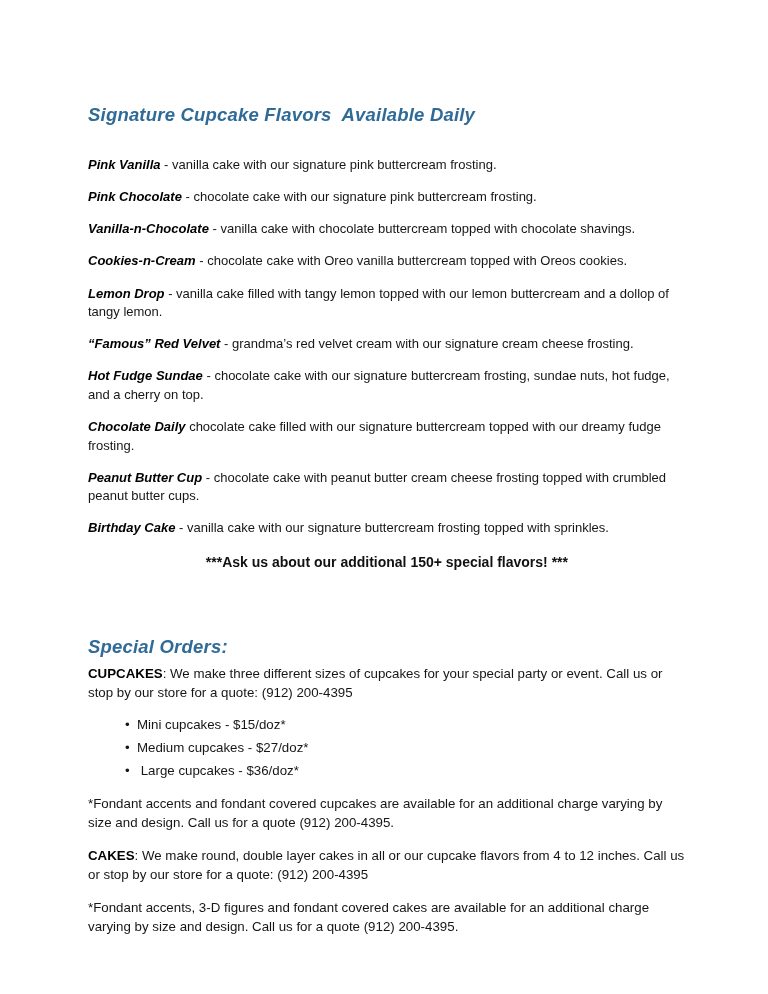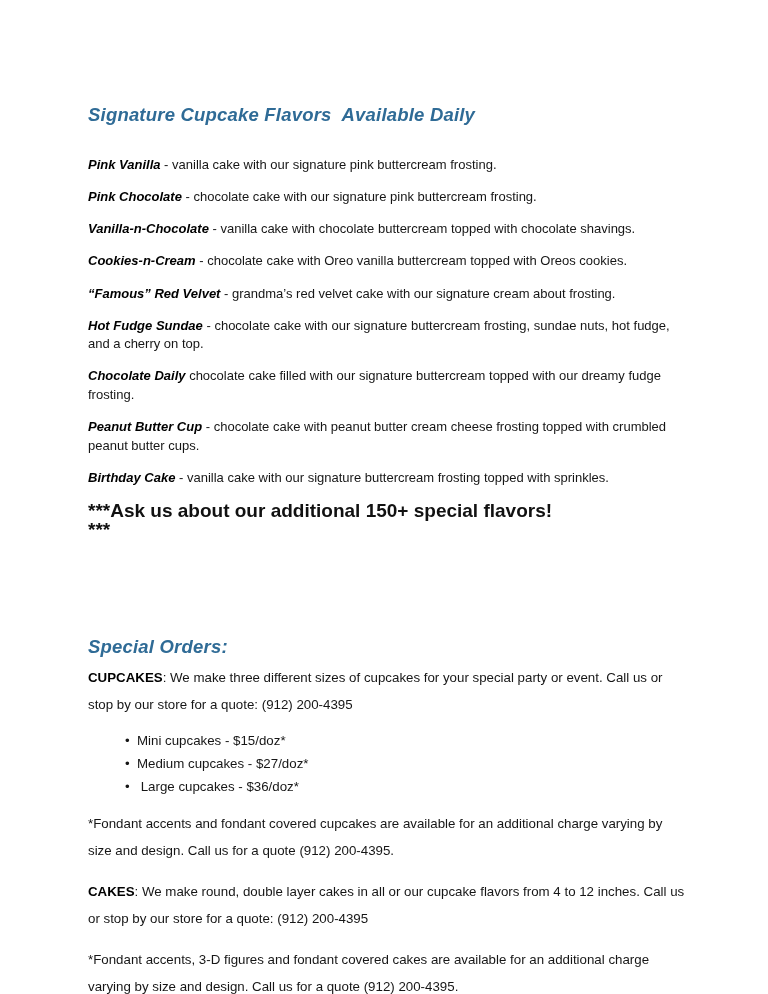--- a/index.html
+++ b/index.html
@@ -68,40 +68,40 @@
     font-weight: 700;
     font-style: italic;
     color: #000000;
   }
   .flavor-desc {
     font-weight: 400;
     font-style: normal;
   }
 
   .ask-line {
-    text-align: left;
-    font-size: 19px;
+    text-align: right;
+    font-size: 14px;
     font-weight: 700;
     color: #111111;
     margin: 15px 0 0 0;
     line-height: 18.6px;
     padding-right: 112px;
   }
 
   
   .special-block {
     position: absolute;
     left: 88px;
     top: 632px;
     width: 600px;
   }
 
   .para {
     font-size: 13.3px;
-    line-height: 27px;
+    line-height: 19px;
     margin: 0 0 14px 0;
     color: #161616;
   }
   .para.tight {
     margin-bottom: 13px;
   }
   .label-bold {
     font-weight: 700;
     color: #000000;
   }
@@ -159,21 +159,24 @@
       <li class="flavor-item">
         <span class="flavor-name">Pink Chocolate</span><span class="flavor-desc"> - chocolate cake with our signature pink buttercream frosting.</span>
       </li>
       <li class="flavor-item">
         <span class="flavor-name">Vanilla-n-Chocolate</span><span class="flavor-desc"> - vanilla cake with chocolate buttercream topped with chocolate shavings.</span>
       </li>
       <li class="flavor-item">
         <span class="flavor-name">Cookies-n-Cream</span><span class="flavor-desc"> - chocolate cake with Oreo vanilla buttercream topped with Oreos cookies.</span>
       </li>
       <li class="flavor-item">
-        <span class="flavor-name">“Famous” Red Velvet</span><span class="flavor-desc"> - grandma’s red velvet cake with our signature cream about frosting.</span>
+        <span class="flavor-name">Lemon Drop</span><span class="flavor-desc"> - vanilla cake filled with tangy lemon topped with our lemon buttercream and a dollop of tangy lemon.</span>
+      </li>
+      <li class="flavor-item">
+        <span class="flavor-name">“Famous” Red Velvet</span><span class="flavor-desc"> - grandma’s red velvet cream with our signature cream cheese frosting.</span>
       </li>
       <li class="flavor-item">
         <span class="flavor-name">Hot Fudge Sundae</span><span class="flavor-desc"> - chocolate cake with our signature buttercream frosting, sundae nuts, hot fudge, and a cherry on top.</span>
       </li>
       <li class="flavor-item">
         <span class="flavor-name">Chocolate Daily</span><span class="flavor-desc"> chocolate cake filled with our signature buttercream topped with our dreamy fudge frosting.</span>
       </li>
       <li class="flavor-item">
         <span class="flavor-name">Peanut Butter Cup</span><span class="flavor-desc"> - chocolate cake with peanut butter cream cheese frosting topped with crumbled peanut butter cups.</span>
       </li>

